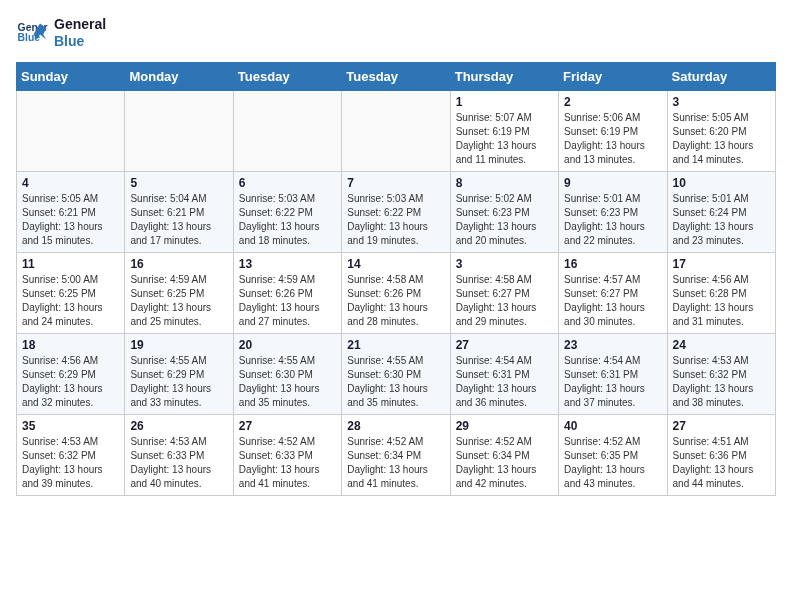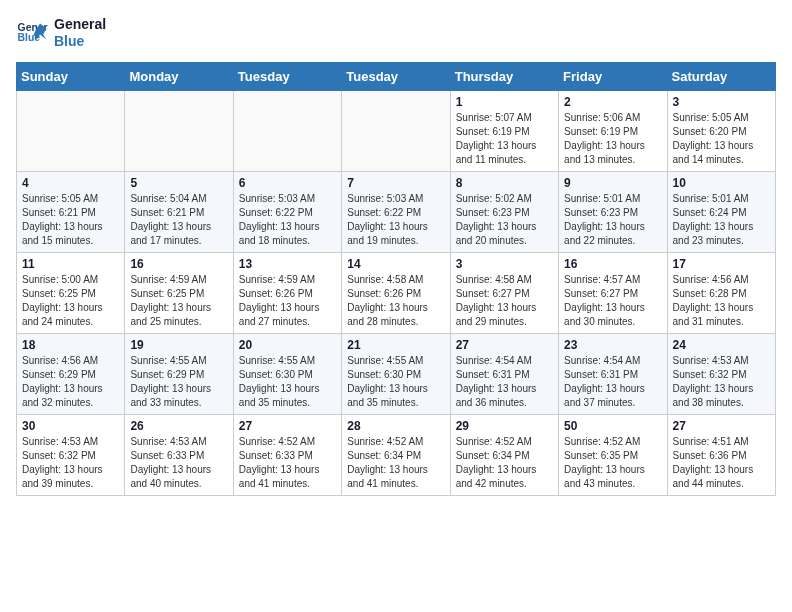--- a/index.html
+++ b/index.html
@@ -223,41 +223,41 @@
           <span class="day-num">23</span>
           <div class="day-info">Sunrise: 4:54 AM<br>Sunset: 6:31 PM<br>Daylight: 13 hours<br>and 37 minutes.</div>
         </td>
         <td>
           <span class="day-num">24</span>
           <div class="day-info">Sunrise: 4:53 AM<br>Sunset: 6:32 PM<br>Daylight: 13 hours<br>and 38 minutes.</div>
         </td>
       </tr>
       <tr>
         <td>
-          <span class="day-num">30</span>
+          <span class="day-num">35</span>
           <div class="day-info">Sunrise: 4:53 AM<br>Sunset: 6:32 PM<br>Daylight: 13 hours<br>and 39 minutes.</div>
         </td>
         <td>
           <span class="day-num">26</span>
           <div class="day-info">Sunrise: 4:53 AM<br>Sunset: 6:33 PM<br>Daylight: 13 hours<br>and 40 minutes.</div>
         </td>
         <td>
           <span class="day-num">27</span>
           <div class="day-info">Sunrise: 4:52 AM<br>Sunset: 6:33 PM<br>Daylight: 13 hours<br>and 41 minutes.</div>
         </td>
         <td>
           <span class="day-num">28</span>
           <div class="day-info">Sunrise: 4:52 AM<br>Sunset: 6:34 PM<br>Daylight: 13 hours<br>and 41 minutes.</div>
         </td>
         <td>
           <span class="day-num">29</span>
           <div class="day-info">Sunrise: 4:52 AM<br>Sunset: 6:34 PM<br>Daylight: 13 hours<br>and 42 minutes.</div>
         </td>
         <td>
-          <span class="day-num">50</span>
+          <span class="day-num">40</span>
           <div class="day-info">Sunrise: 4:52 AM<br>Sunset: 6:35 PM<br>Daylight: 13 hours<br>and 43 minutes.</div>
         </td>
         <td>
           <span class="day-num">27</span>
           <div class="day-info">Sunrise: 4:51 AM<br>Sunset: 6:36 PM<br>Daylight: 13 hours<br>and 44 minutes.</div>
         </td>
       </tr>
     </tbody>
 </table>
 

